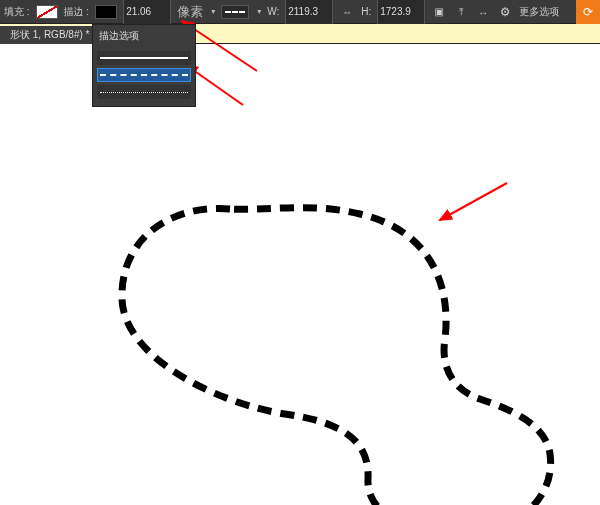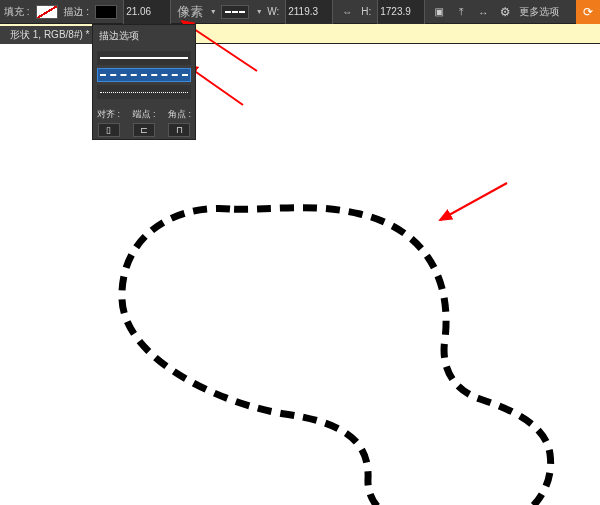--- a/index.html
+++ b/index.html
@@ -82,34 +82,20 @@
     <div class="stroke-row">
         <div class="st-solid"></div>
       </div>
     <div class="stroke-row sel">
         <div class="st-dashed"></div>
       </div>
     <div class="stroke-row">
         <div class="st-dotted"></div>
       </div>
   </div>
-  <div class="ctl-row">
-    <div class="ctl-col">
-      <span>对齐 :</span>
-      <span class="mini">▯</span>
-    </div>
-    <div class="ctl-col">
-      <span>端点 :</span>
-      <span class="mini">⊏</span>
-    </div>
-    <div class="ctl-col">
-      <span>角点 :</span>
-      <span class="mini">⊓</span>
-    </div>
-  </div>
 </div>
 
 <div class="canvas">
   <svg class="shape" width="460" height="360">
     <path d="M 120 20
              C 60 15, 10 50, 12 110
              C 14 170, 110 215, 175 225
              C 230 233, 260 250, 258 290
              C 256 330, 310 350, 370 342
              C 420 335, 445 300, 440 265

